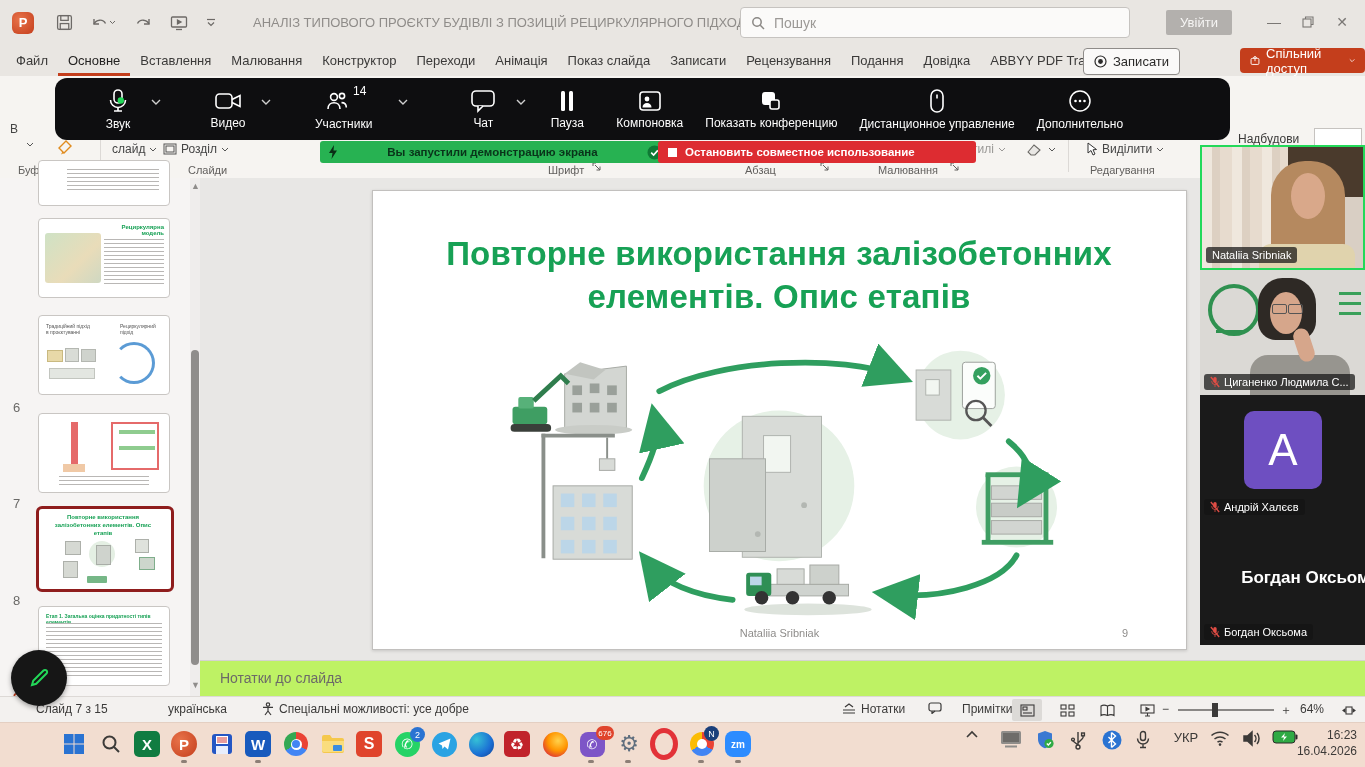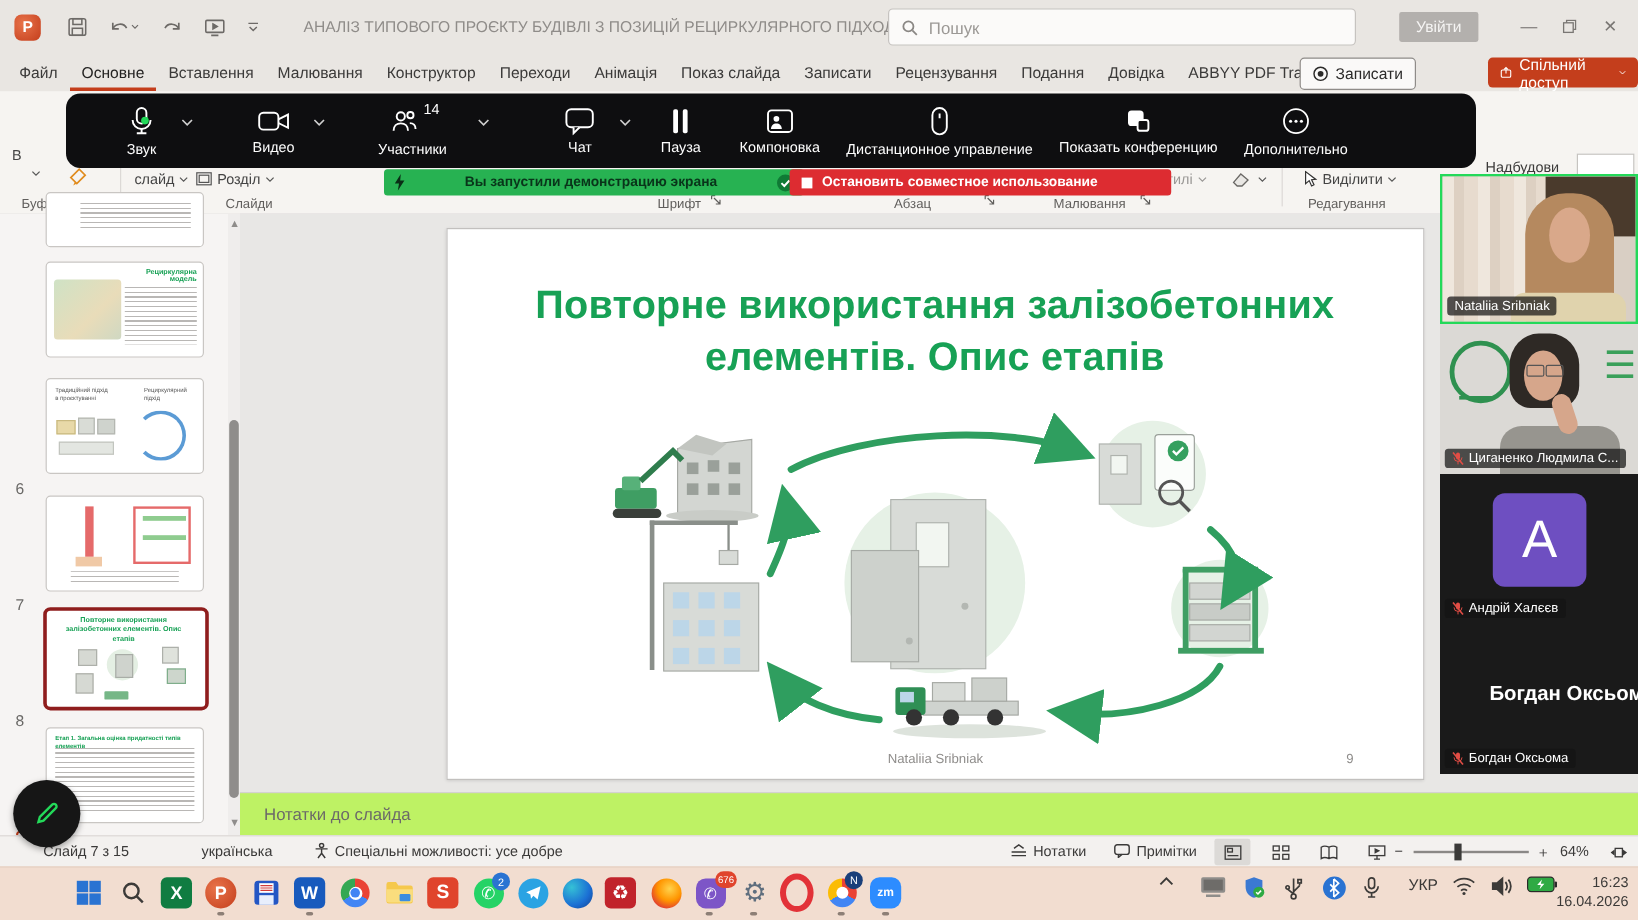--- a/index.html
+++ b/index.html
@@ -367,32 +367,32 @@
     </div>
     <div class="zitem">
       <svg width="26" height="24" viewBox="0 0 26 24" fill="none" stroke="#fff" stroke-width="1.6">
           <rect x="3" y="3" width="20" height="18" rx="3"></rect>
           <circle cx="10" cy="10" r="2.4" fill="#fff" stroke="none"></circle>
           <path d="M5.5 18.5 c0-3 2-4.6 4.5-4.6 s4.5 1.6 4.5 4.6" fill="#fff" stroke="none"></path>
         </svg>
       <span class="lbl">Компоновка</span>
     </div>
     <div class="zitem">
+      <svg width="26" height="24" viewBox="0 0 26 24">
+          <rect x="4" y="3" width="13" height="13" rx="3" fill="#fff"></rect>
+          <rect x="12" y="11" width="9" height="9" rx="2" fill="#0e0e10" stroke="#fff" stroke-width="1.6"></rect>
+        </svg>
+      <span class="lbl">Показать конференцию</span>
+    </div>
+    <div class="zitem">
       <svg width="18" height="26" viewBox="0 0 18 26" fill="none" stroke="#fff" stroke-width="1.6">
           <rect x="3" y="2" width="12" height="22" rx="6"></rect>
           <path d="M9 6.5 V10.5"></path>
         </svg>
       <span class="lbl">Дистанционное управление</span>
-    </div>
-    <div class="zitem">
-      <svg width="26" height="24" viewBox="0 0 26 24">
-          <rect x="4" y="3" width="13" height="13" rx="3" fill="#fff"></rect>
-          <rect x="12" y="11" width="9" height="9" rx="2" fill="#0e0e10" stroke="#fff" stroke-width="1.6"></rect>
-        </svg>
-      <span class="lbl">Показать конференцию</span>
     </div>
     <div class="zitem">
       <svg width="26" height="26" viewBox="0 0 26 26" fill="none" stroke="#fff" stroke-width="1.5">
           <circle cx="13" cy="13" r="10"></circle>
           <circle cx="8.5" cy="13" r="1.3" fill="#fff" stroke="none"></circle>
           <circle cx="13" cy="13" r="1.3" fill="#fff" stroke="none"></circle>
           <circle cx="17.5" cy="13" r="1.3" fill="#fff" stroke="none"></circle>
         </svg>
       <span class="lbl">Дополнительно</span>
     </div>
@@ -564,21 +564,21 @@
           <path d="M1 5.4 H11 M6 5.4 V9 M6 9 L3 13 M6 9 L9 13"></path>
         </svg>
       <span>Спеціальні можливості: усе добре</span>
     </span>
     <span class="st" style="left:842px;display:flex;gap:5px;align-items:center">
       <svg width="14" height="12" viewBox="0 0 14 12" fill="none" stroke="#3b3a39" stroke-width="1.2">
           <path d="M3 4 L7 1 L11 4 M1 7 H13 M1 10 H13"></path>
         </svg>
       <span>Нотатки</span>
     </span>
-    <span class="st" style="left:928px;display:flex;gap:5px;align-items:center">
+    <span class="st" style="left:928px;display:flex;gap:20px;">
       <svg width="14" height="12" viewBox="0 0 14 12" fill="none" stroke="#3b3a39" stroke-width="1.2">
           <rect x="1" y="1" width="12" height="8" rx="2"></rect>
           <path d="M4 9 V11.5 L7 9"></path>
         </svg>
       <span>Примітки</span>
     </span>
     <span class="viewbtn on" style="left:1012px">
       <svg width="15" height="13" viewBox="0 0 15 13" fill="none" stroke="#3b3a39" stroke-width="1.1">
           <rect x="1" y="1" width="13" height="11"></rect>
           <rect x="3" y="3" width="4" height="3"></rect>

